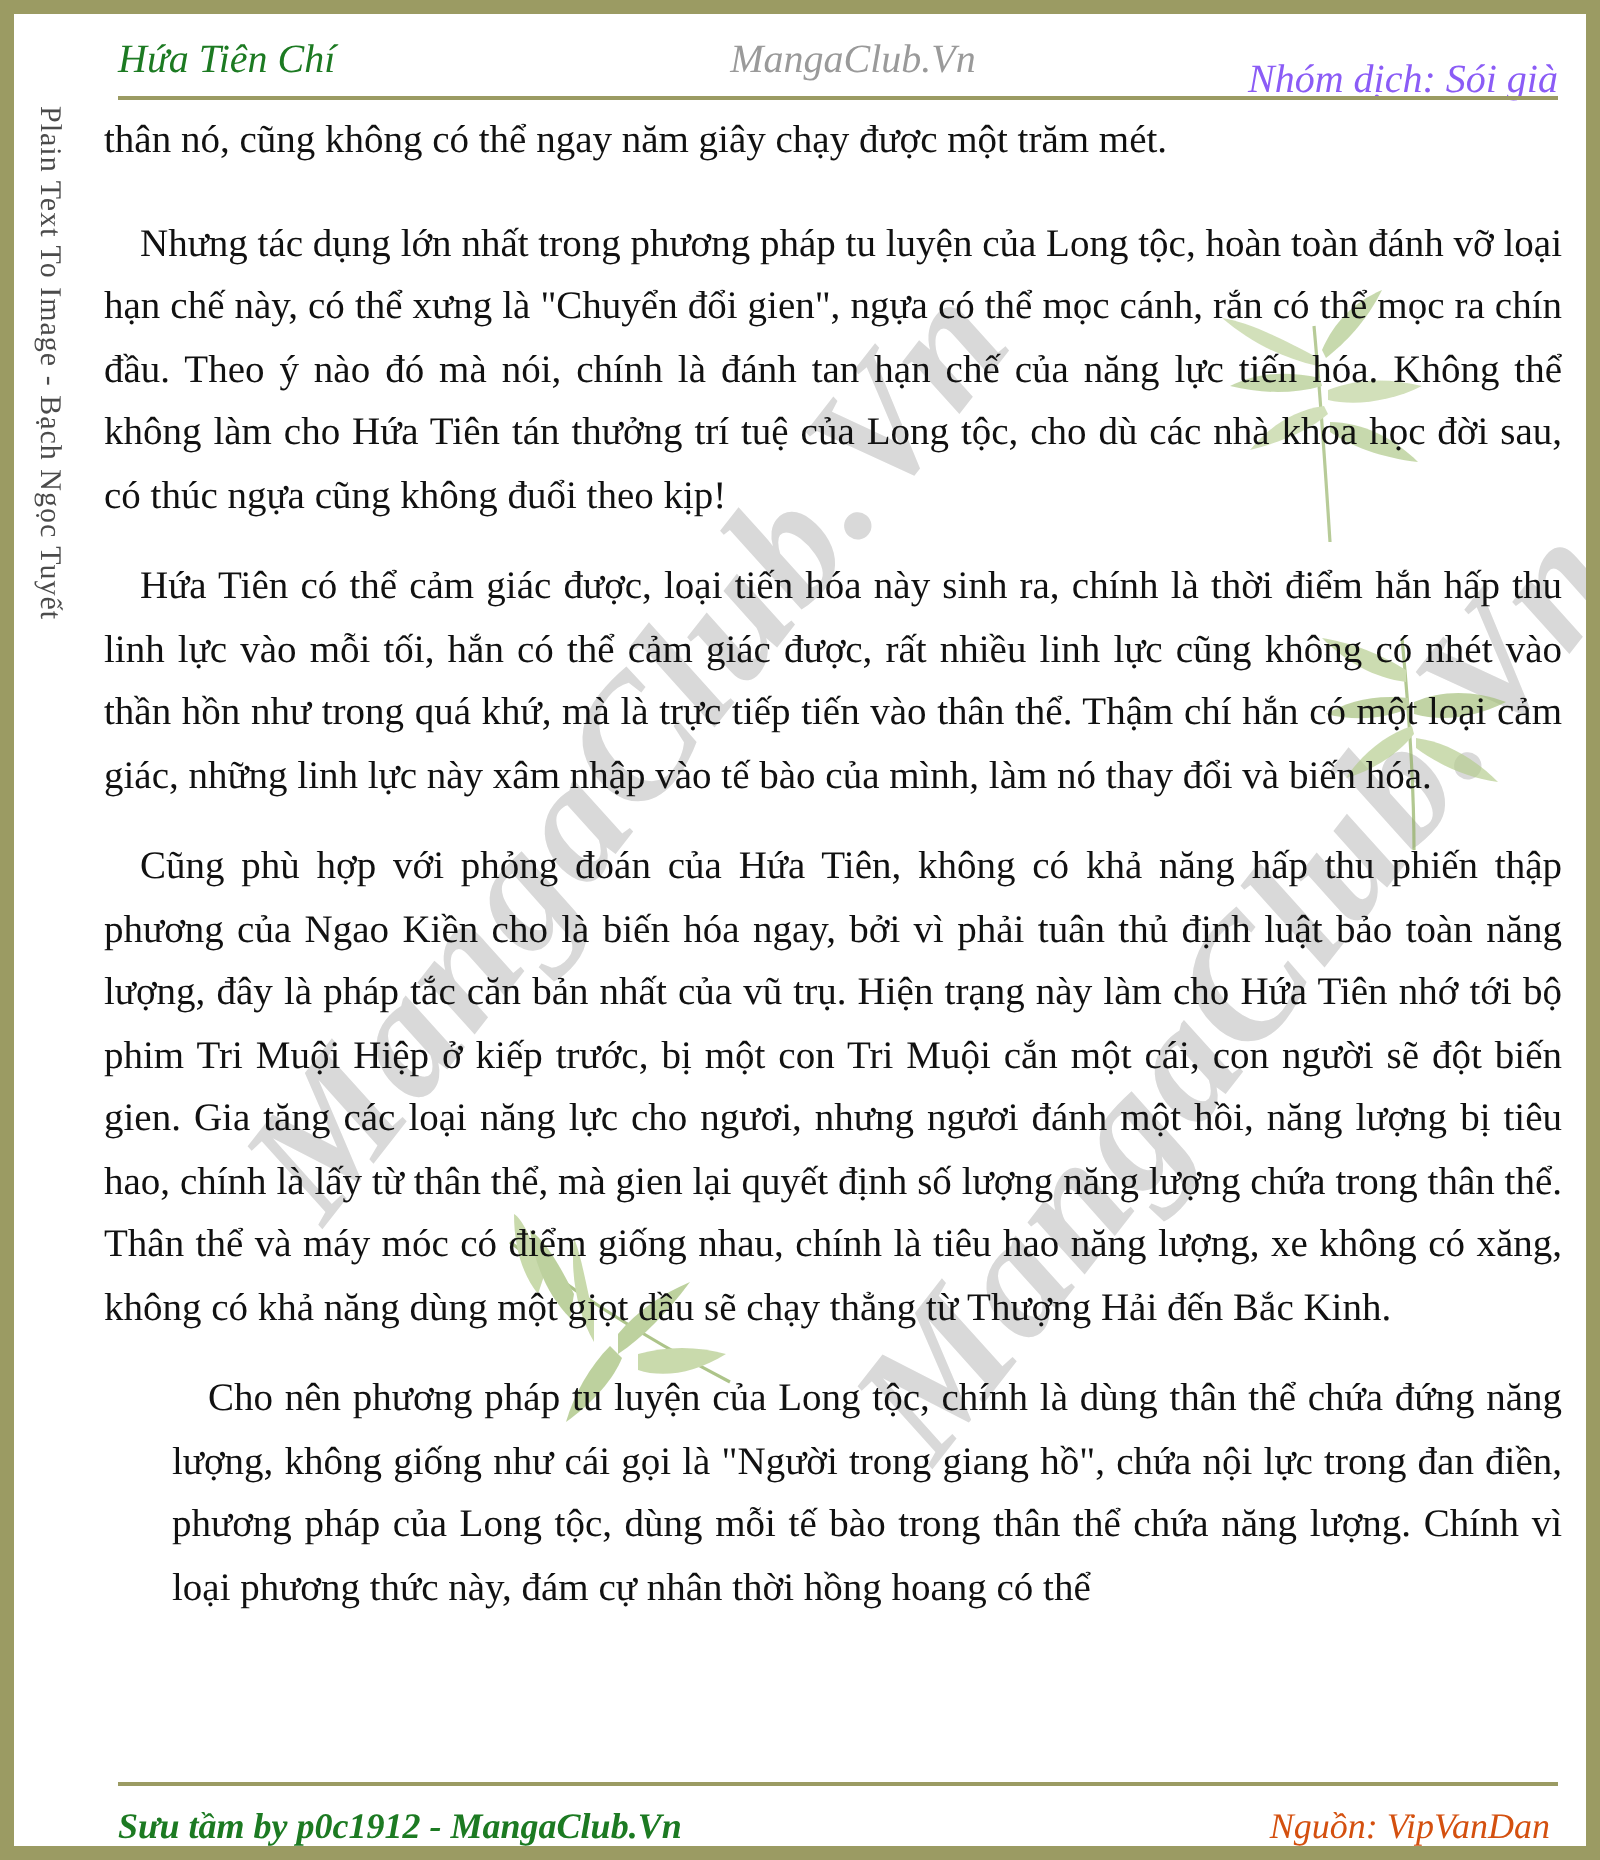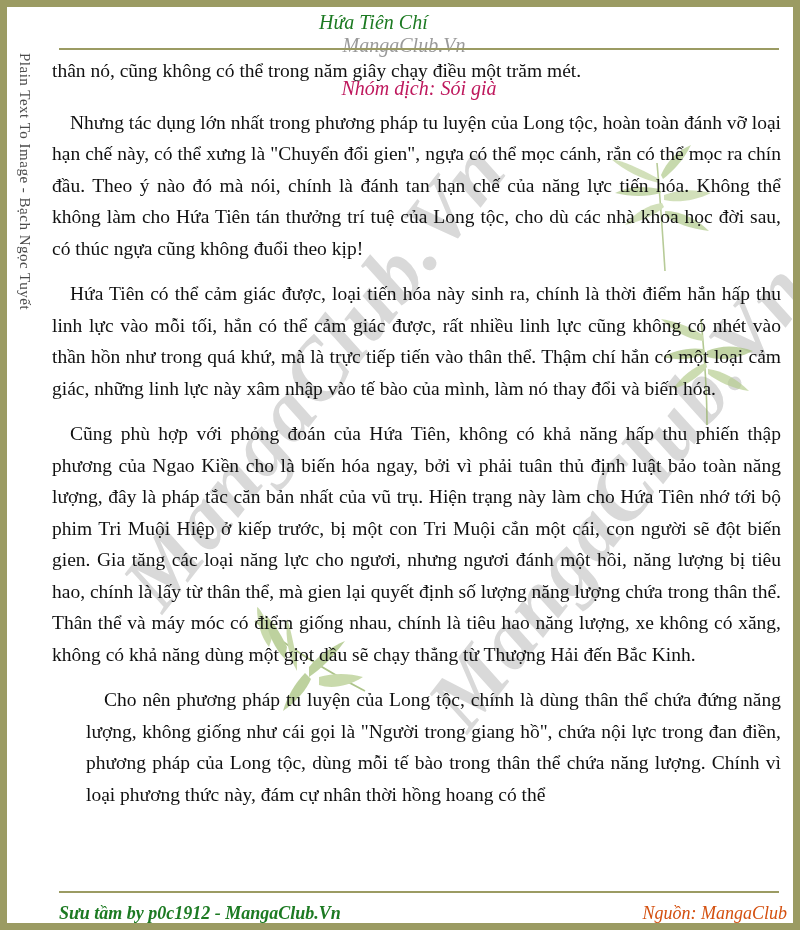--- a/index.html
+++ b/index.html
@@ -87,21 +87,20 @@
   
   .header {
     position: absolute;
     left: 52px;
     right: 14px;
     top: 4px;
     height: 38px;
     z-index: 3;
     display: flex;
     align-items: center;
-    flex-direction: column;
   }
   .header-left,
   .header-center,
   .header-right {
     font-style: italic;
     font-size: 20px;
     white-space: nowrap;
     font-family: "Liberation Serif", "DejaVu Serif", serif;
   }
   .header-left {
@@ -109,21 +108,21 @@
     flex: 0 0 auto;
     width: 200px;
   }
   .header-center {
     color: #9a9a9a;
     flex: 1 1 auto;
     text-align: center;
     padding-right: 30px;
   }
   .header-right {
-    color: #be185d;
+    color: #8b5cf6;
     flex: 0 0 auto;
     text-align: left;
     margin-top: 20px;
   }
   .rule {
     position: absolute;
     left: 52px;
     right: 14px;
     height: 2px;
     background: #9b9b63;
@@ -153,21 +152,21 @@
   .content p.no-indent {
     text-indent: 0;
     margin-bottom: 20px;
   }
   .content p:last-child { margin-bottom: 0; margin-left: 34px; }
 
   
   .footer {
     position: absolute;
     left: 52px;
-    right: 6px;
+    right: 18px;
     top: 893px;
     height: 26px;
     z-index: 3;
     display: flex;
     align-items: center;
     justify-content: space-between;
   }
   .footer-left {
     font-style: italic;
     font-weight: bold;
@@ -235,26 +234,26 @@
   </div>
 
   <div class="header">
     <div class="header-left">Hứa Tiên Chí</div>
     <div class="header-center">MangaClub.Vn</div>
     <div class="header-right">Nhóm dịch: Sói già</div>
   </div>
   <div class="rule rule-top"></div>
 
   <div class="content">
-    <p class="no-indent">thân nó, cũng không có thể trong năm giây chạy điều một trăm mét.</p>
+    <p class="no-indent">thân nó, cũng không có thể ngay năm giây chạy được một trăm mét.</p>
     <p>Nhưng tác dụng lớn nhất trong phương pháp tu luyện của Long tộc, hoàn toàn đánh vỡ loại hạn chế này, có thể xưng là "Chuyển đổi gien", ngựa có thể mọc cánh, rắn có thể mọc ra chín đầu. Theo ý nào đó mà nói, chính là đánh tan hạn chế của năng lực tiến hóa. Không thể không làm cho Hứa Tiên tán thưởng trí tuệ của Long tộc, cho dù các nhà khoa học đời sau, có thúc ngựa cũng không đuổi theo kịp!</p>
     <p>Hứa Tiên có thể cảm giác được, loại tiến hóa này sinh ra, chính là thời điểm hắn hấp thu linh lực vào mỗi tối, hắn có thể cảm giác được, rất nhiều linh lực cũng không có nhét vào thần hồn như trong quá khứ, mà là trực tiếp tiến vào thân thể. Thậm chí hắn có một loại cảm giác, những linh lực này xâm nhập vào tế bào của mình, làm nó thay đổi và biến hóa.</p>
     <p>Cũng phù hợp với phỏng đoán của Hứa Tiên, không có khả năng hấp thu phiến thập phương của Ngao Kiền cho là biến hóa ngay, bởi vì phải tuân thủ định luật bảo toàn năng lượng, đây là pháp tắc căn bản nhất của vũ trụ. Hiện trạng này làm cho Hứa Tiên nhớ tới bộ phim Tri Muội Hiệp ở kiếp trước, bị một con Tri Muội cắn một cái, con người sẽ đột biến gien. Gia tăng các loại năng lực cho ngươi, nhưng ngươi đánh một hồi, năng lượng bị tiêu hao, chính là lấy từ thân thể, mà gien lại quyết định số lượng năng lượng chứa trong thân thể. Thân thể và máy móc có điểm giống nhau, chính là tiêu hao năng lượng, xe không có xăng, không có khả năng dùng một giọt dầu sẽ chạy thẳng từ Thượng Hải đến Bắc Kinh.</p>
     <p>Cho nên phương pháp tu luyện của Long tộc, chính là dùng thân thể chứa đứng năng lượng, không giống như cái gọi là "Người trong giang hồ", chứa nội lực trong đan điền, phương pháp của Long tộc, dùng mỗi tế bào trong thân thể chứa năng lượng. Chính vì loại phương thức này, đám cự nhân thời hồng hoang có thể</p>
   </div>
 
   <div class="rule rule-bottom"></div>
   <div class="footer">
     <div class="footer-left">Sưu tầm by p0c1912 - MangaClub.Vn</div>
-    <div class="footer-right">Nguồn: MangaClub</div>
+    <div class="footer-right">Nguồn: VipVanDan</div>
   </div>
 
 </div>
 
 </body></html>

